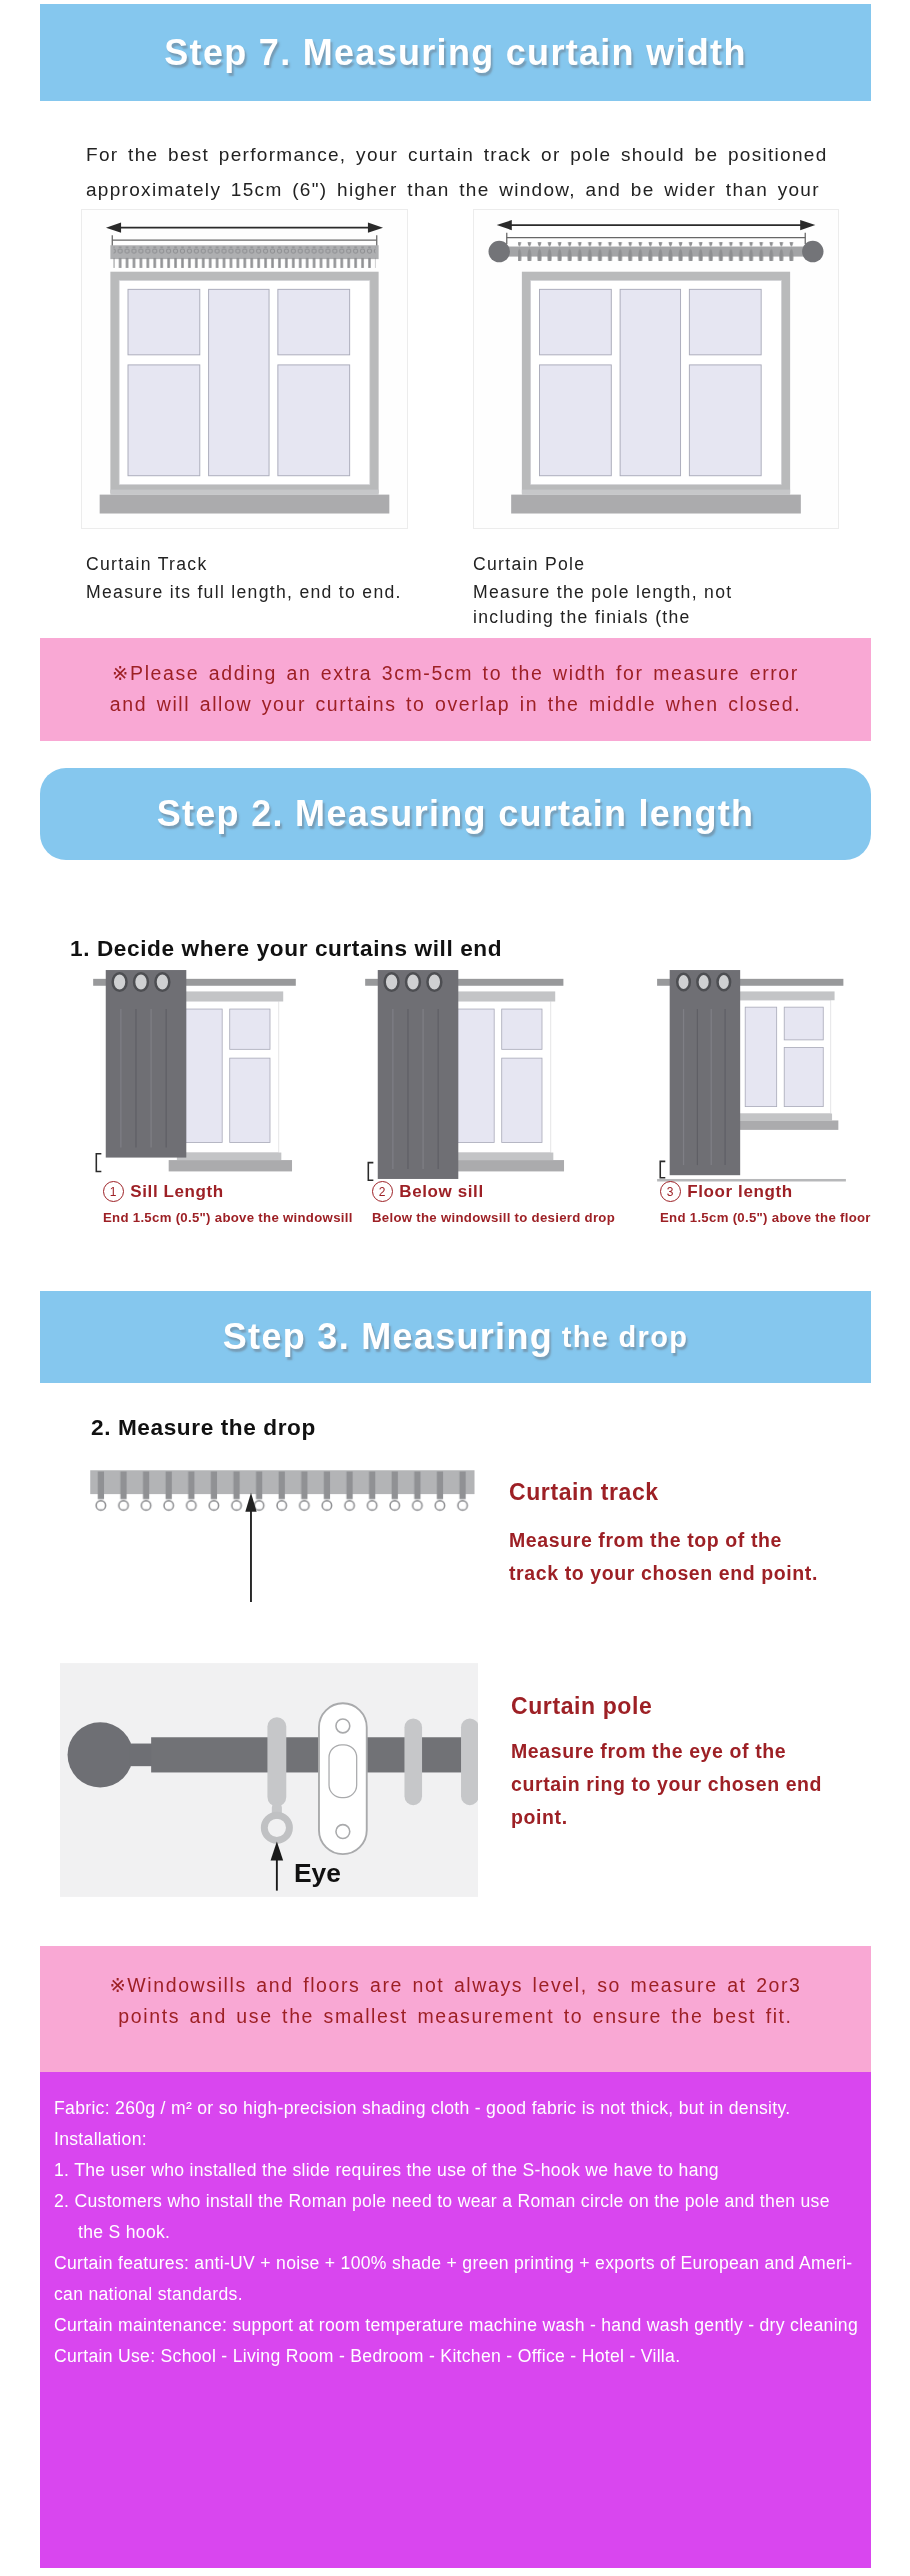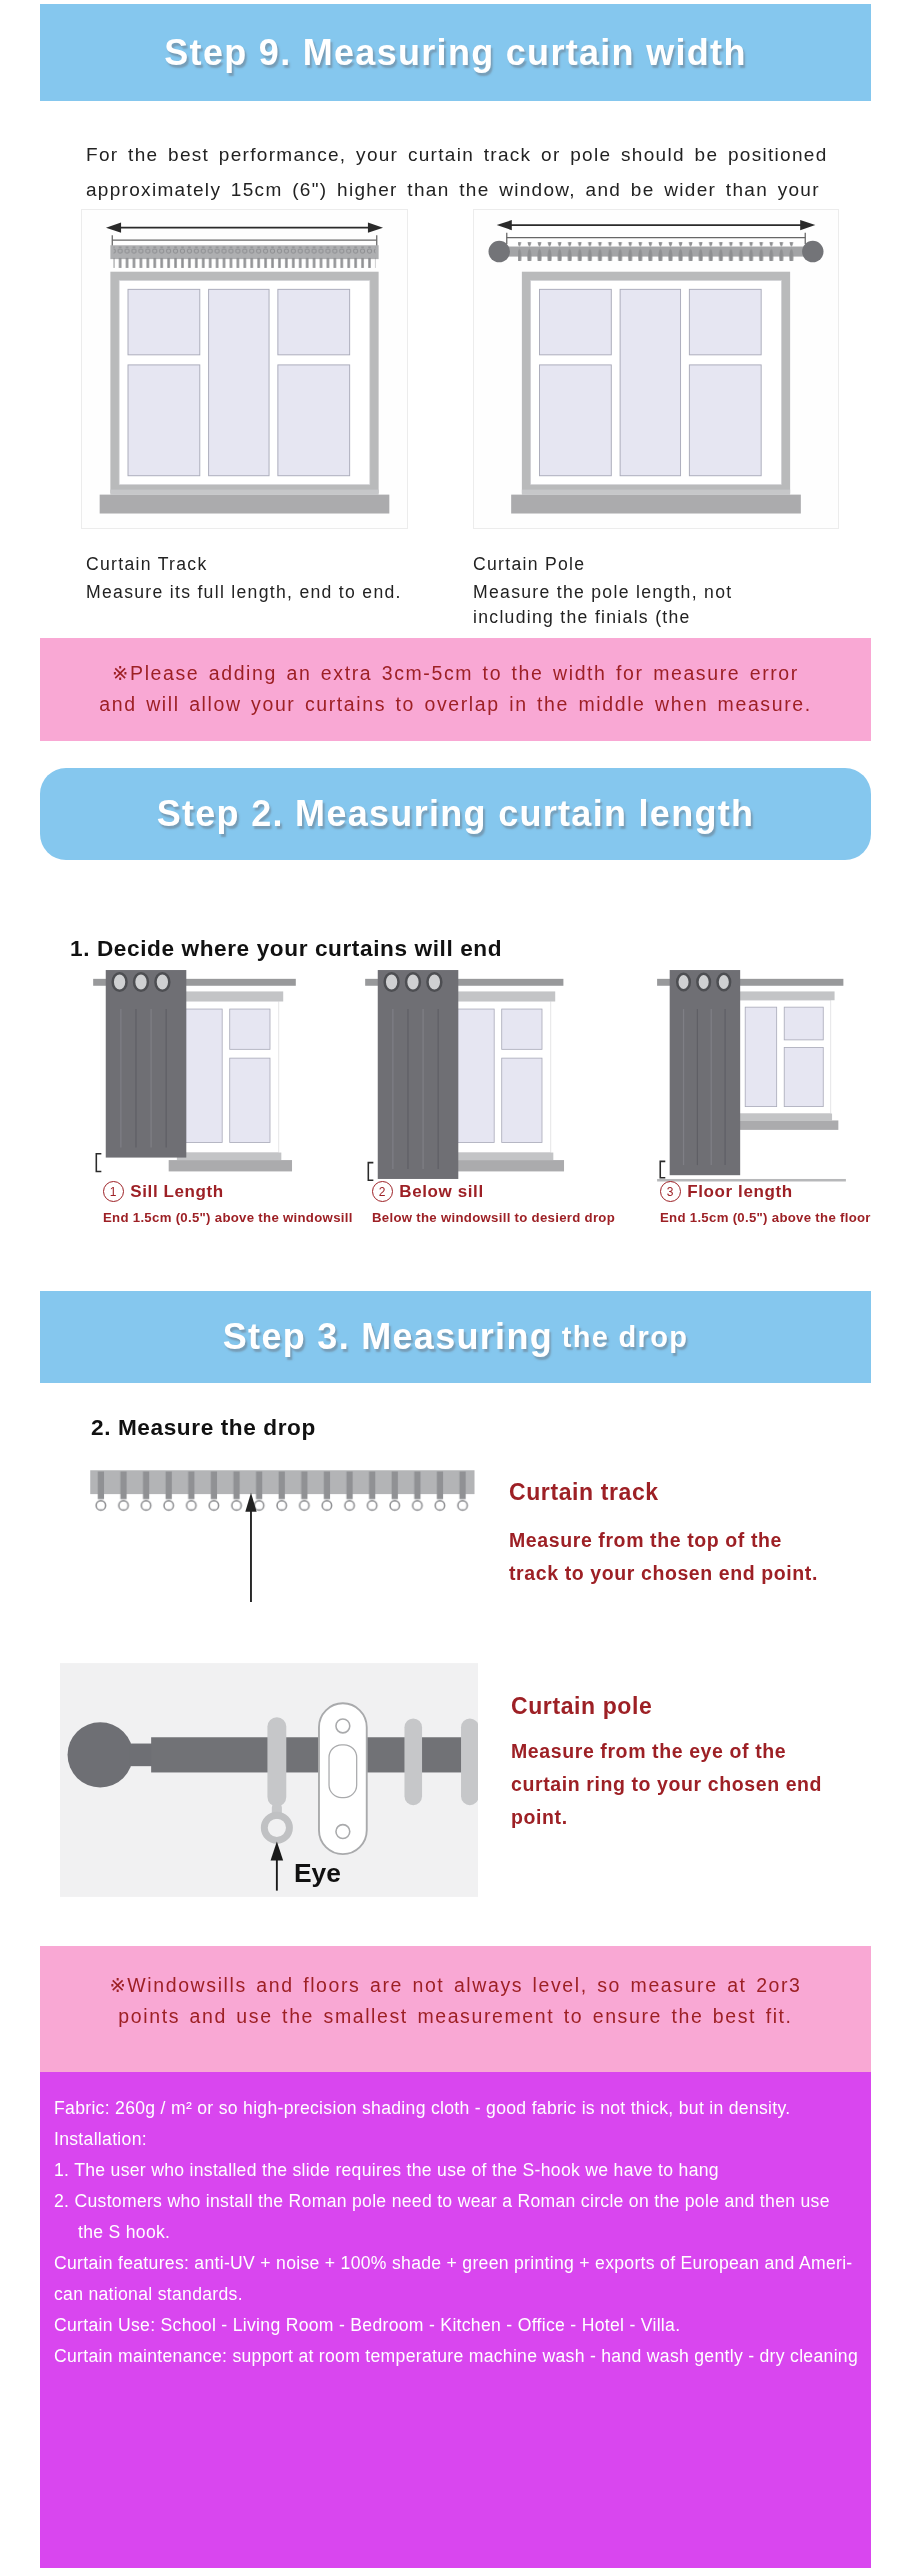--- a/index.html
+++ b/index.html
@@ -28,21 +28,21 @@
   .infobox{background:#d946ef;color:#fff;box-sizing:border-box;padding:21.4px 14px 0 14px;}
   .info-line{font-size:17.6px;letter-spacing:0.3px;line-height:31px;white-space:nowrap;}
   .info-line.indent{padding-left:24px;}
 </style>
 </head>
 <body>
 
 <div class="page">
 
   <div class="abs banner" style="left:40px;top:4.4px;width:831px;height:97px;">
-    <span>Step 9. Measuring curtain width</span>
+    <span>Step 7. Measuring curtain width</span>
   </div>
 
   <div class="abs intro" style="left:86px;top:137px;width:780px;">
     <div>For the best performance, your curtain track or pole should be positioned</div>
     <div>approximately 15cm (6") higher than the window, and be wider than your</div>
   </div>
 
   <div class="abs illus" style="left:81px;top:209px;width:325px;height:318px;">
     <svg width="325" height="318" viewBox="0 0 516 505">
       <defs>
@@ -130,21 +130,21 @@
   </div>
 
   <div class="abs cap" style="left:473px;top:552px;width:377px;">
     <div class="cap-title">Curtain Pole</div>
     <div>Measure the pole length, not</div>
     <div>including the finials (the</div>
   </div>
 
   <div class="abs note" style="left:40px;top:638px;width:831px;height:103px;padding-top:20px;">
     <div>※Please adding an extra 3cm-5cm to the width for measure error</div>
-    <div>and will allow your curtains to overlap in the middle when measure.</div>
+    <div>and will allow your curtains to overlap in the middle when closed.</div>
   </div>
 
   <div class="abs banner" style="left:40px;top:768px;width:831px;height:92px;border-radius:26px;">
     <span>Step 2. Measuring curtain length</span>
   </div>
 
   <div class="abs h2" style="left:70px;top:888px;margin-top:48px;">1. Decide where your curtains will end</div>
 
   <div class="abs" style="left:93px;top:965px;">
     <svg width="208" height="219" viewBox="0 0 330 348">
@@ -319,18 +319,18 @@
   </div>
 
   <div class="abs infobox" style="left:40px;top:2072px;width:831px;height:496px;">
     <div class="info-line">Fabric: 260g / m² or so high-precision shading cloth - good fabric is not thick, but in density.</div>
     <div class="info-line">Installation:</div>
     <div class="info-line">1. The user who installed the slide requires the use of the S-hook we have to hang</div>
     <div class="info-line">2. Customers who install the Roman pole need to wear a Roman circle on the pole and then use</div>
     <div class="info-line indent">the S hook.</div>
     <div class="info-line">Curtain features: anti-UV + noise + 100% shade + green printing + exports of European and Ameri-</div>
     <div class="info-line">can national standards.</div>
+    <div class="info-line">Curtain maintenance: support at room temperature machine wash - hand wash gently - dry cleaning</div>
     <div class="info-line">Curtain Use: School - Living Room - Bedroom - Kitchen - Office - Hotel - Villa.</div>
-    <div class="info-line">Curtain maintenance: support at room temperature machine wash - hand wash gently - dry cleaning</div>
   </div>
 
 </div>
 
 
 </body></html>

